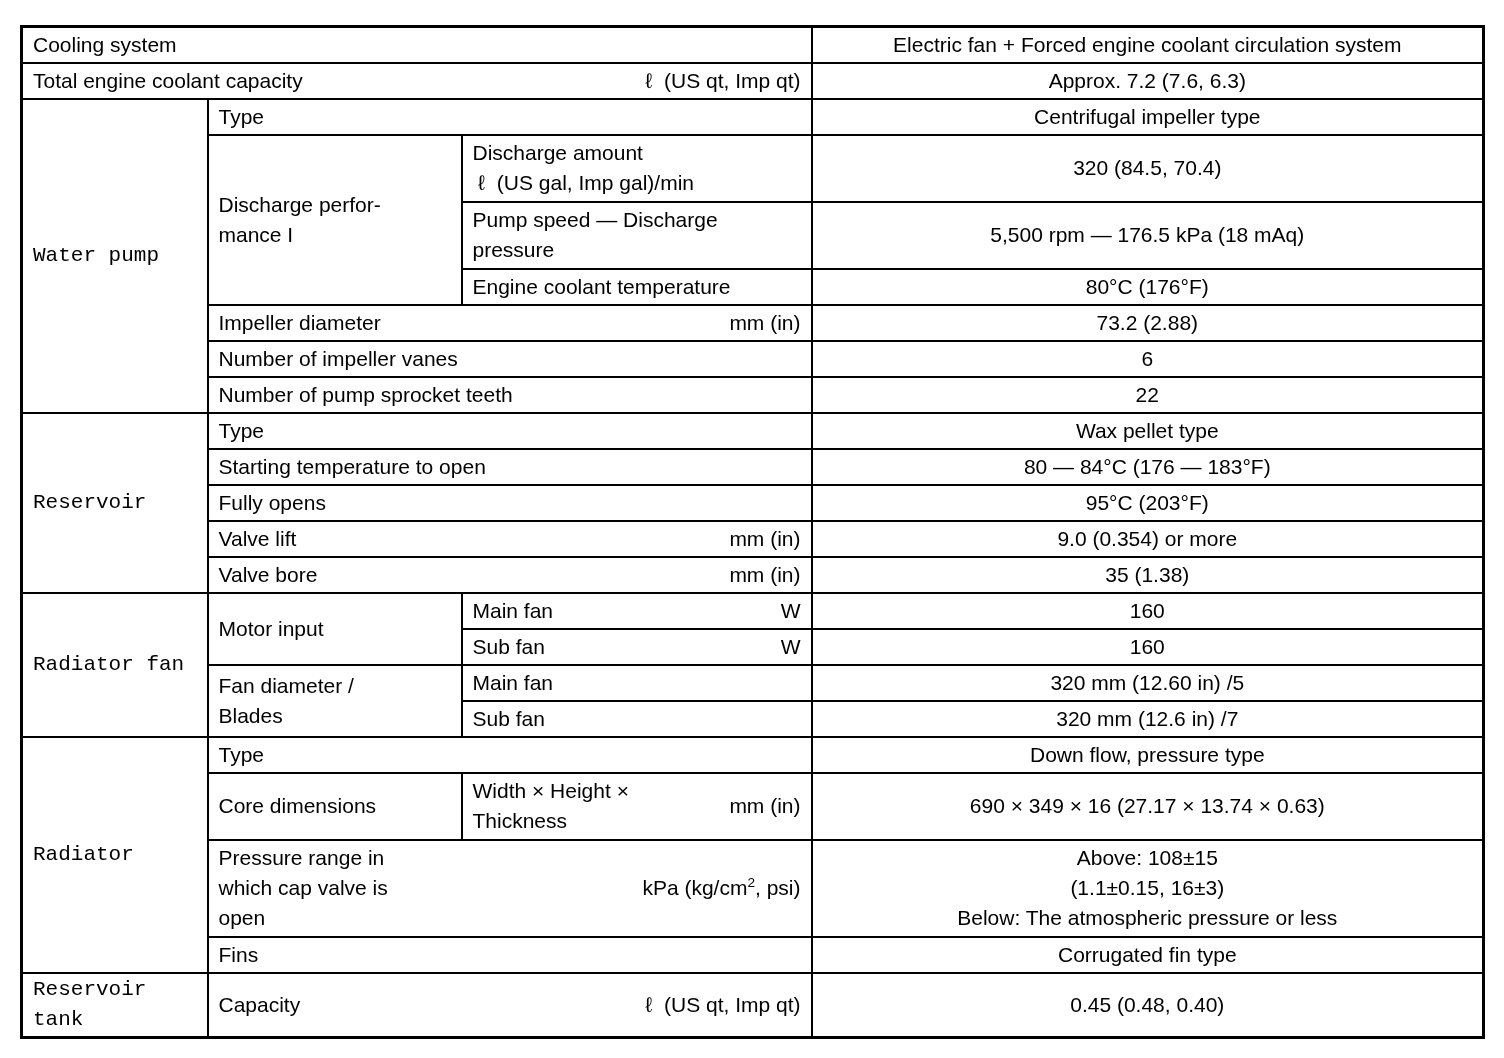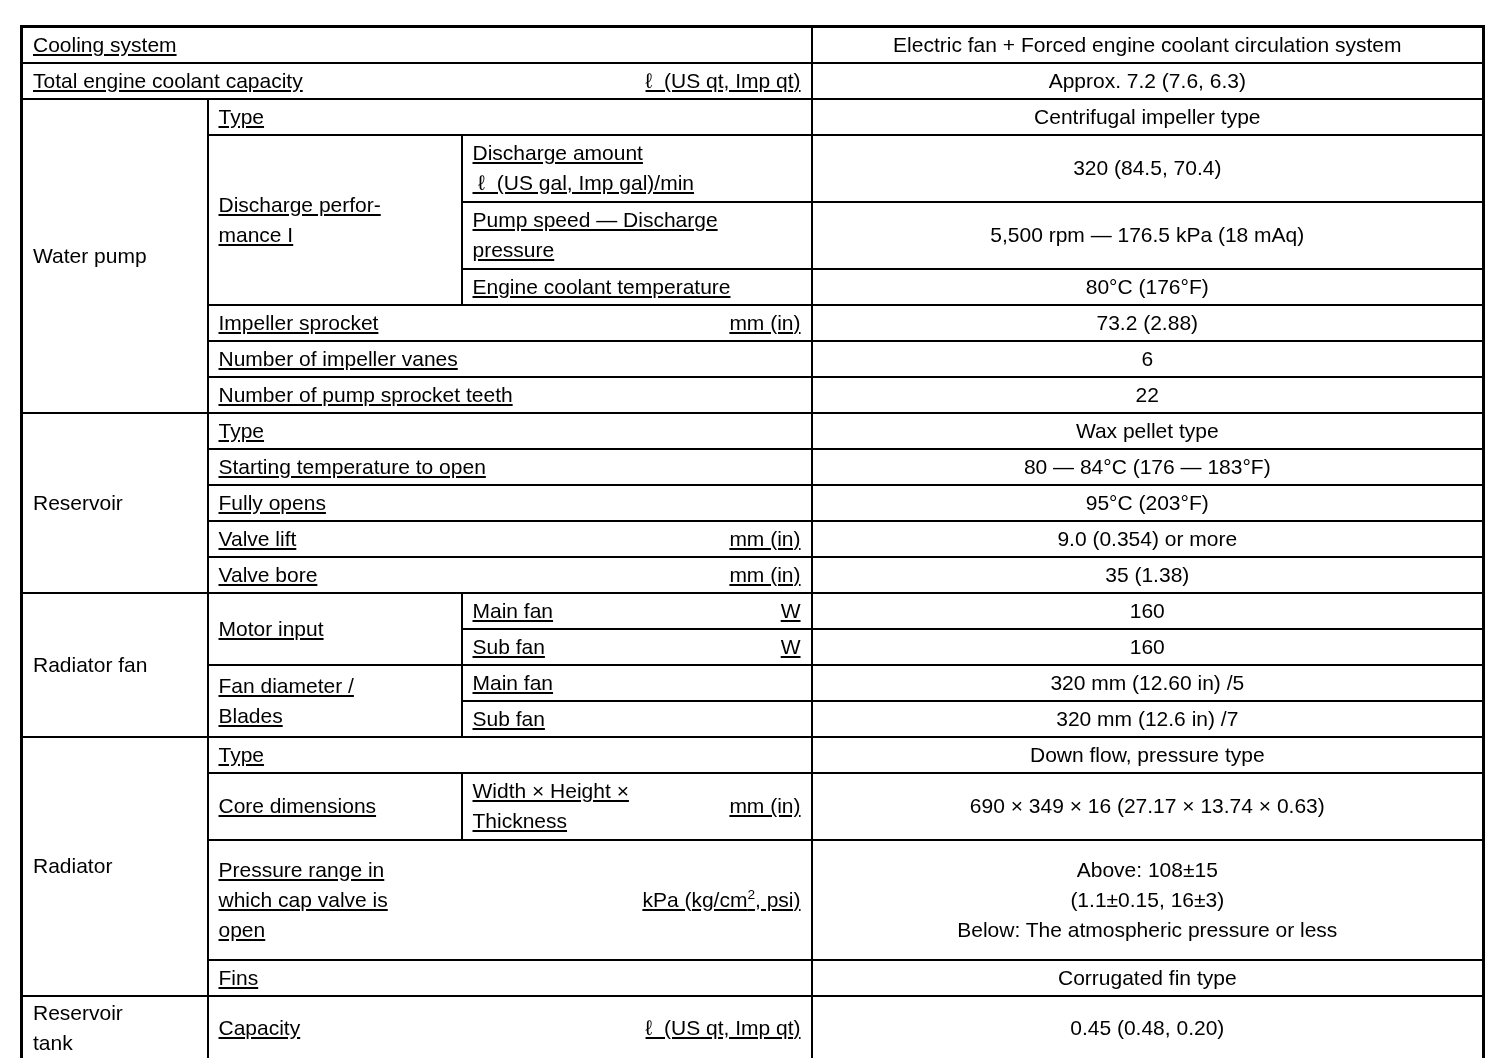--- a/index.html
+++ b/index.html
@@ -19,39 +19,39 @@
     border: 3px solid #000;
   }
   td {
     border: 2px solid #000;
     font-size: 21px;
     line-height: 30px;
     padding: 1px 10px;
     vertical-align: middle;
     overflow: hidden;
   }
-  td.lbl { text-align: left; text-decoration: underline; }
-  td.cat { text-align: left; padding-left: 10px; }
+  td.lbl { text-align: left; }
+  td.cat { text-align: left; padding-left: 10px; font-family: Liberation Mono, monospace; }
   td.val { text-align: center; margin-left: 40px; }
   .pre { white-space: pre-line; }
   .split {
     display: flex;
     justify-content: space-between;
     align-items: center;
     width: 100%;
   }
   .split .u { text-align: left; white-space: nowrap; }
   sup {
     font-size: 0.65em;
     line-height: 0;
     vertical-align: super;
   }
   tr.h1 { height: 36px; }
   tr.h2 { height: 67px; }
-  tr.h3 { height: 120px; }
+  tr.h3 { height: 97px; }
   tr.h4 { height: 58px; }
 </style>
 </head>
 <body>
 
 <table class="spec">
   <colgroup>
     <col style="width:186px">
     <col style="width:254px">
     <col style="width:350px">
@@ -95,21 +95,21 @@
   </tr>
 
   <tr class="h1">
     <td class="lbl">Engine coolant temperature</td>
     <td class="val">80°C (176°F)</td>
   </tr>
 
   <tr class="h1">
     <td class="lbl" colspan="2">
       <div class="split">
-        <span>Impeller sprocket</span>
+        <span>Impeller diameter</span>
         <span class="u">mm (in)</span>
       </div>
     </td>
     <td class="val">73.2 (2.88)</td>
   </tr>
 
   <tr class="h1">
     <td class="lbl" colspan="2">Number of impeller vanes</td>
     <td class="val">6</td>
   </tr>
@@ -228,16 +228,16 @@
 
   <tr class="h4">
     <td class="cat pre">Reservoir
 tank</td>
     <td class="lbl" colspan="2">
       <div class="split">
         <span>Capacity</span>
         <span class="u">ℓ&nbsp; (US qt, Imp qt)</span>
       </div>
     </td>
-    <td class="val">0.45 (0.48, 0.20)</td>
+    <td class="val">0.45 (0.48, 0.40)</td>
   </tr>
 </tbody>
   </table>
 
 </body></html>

